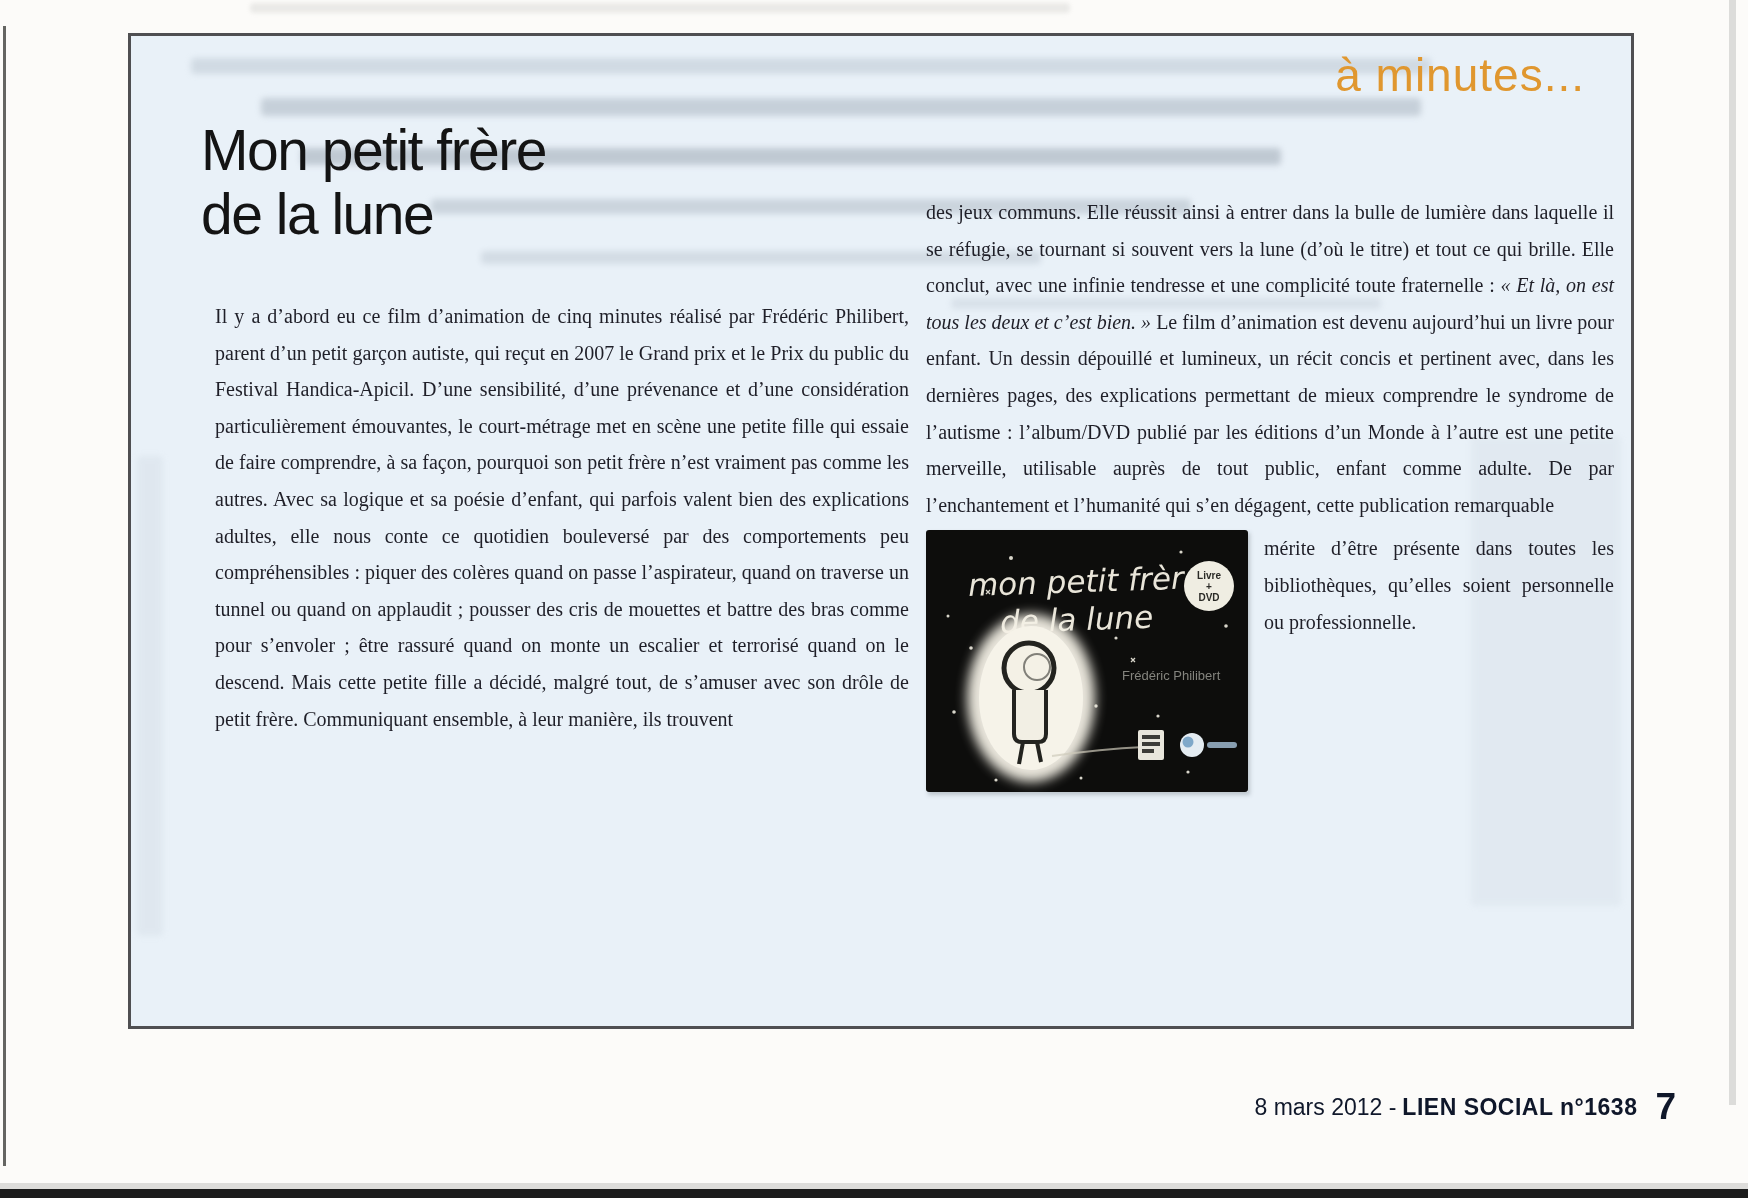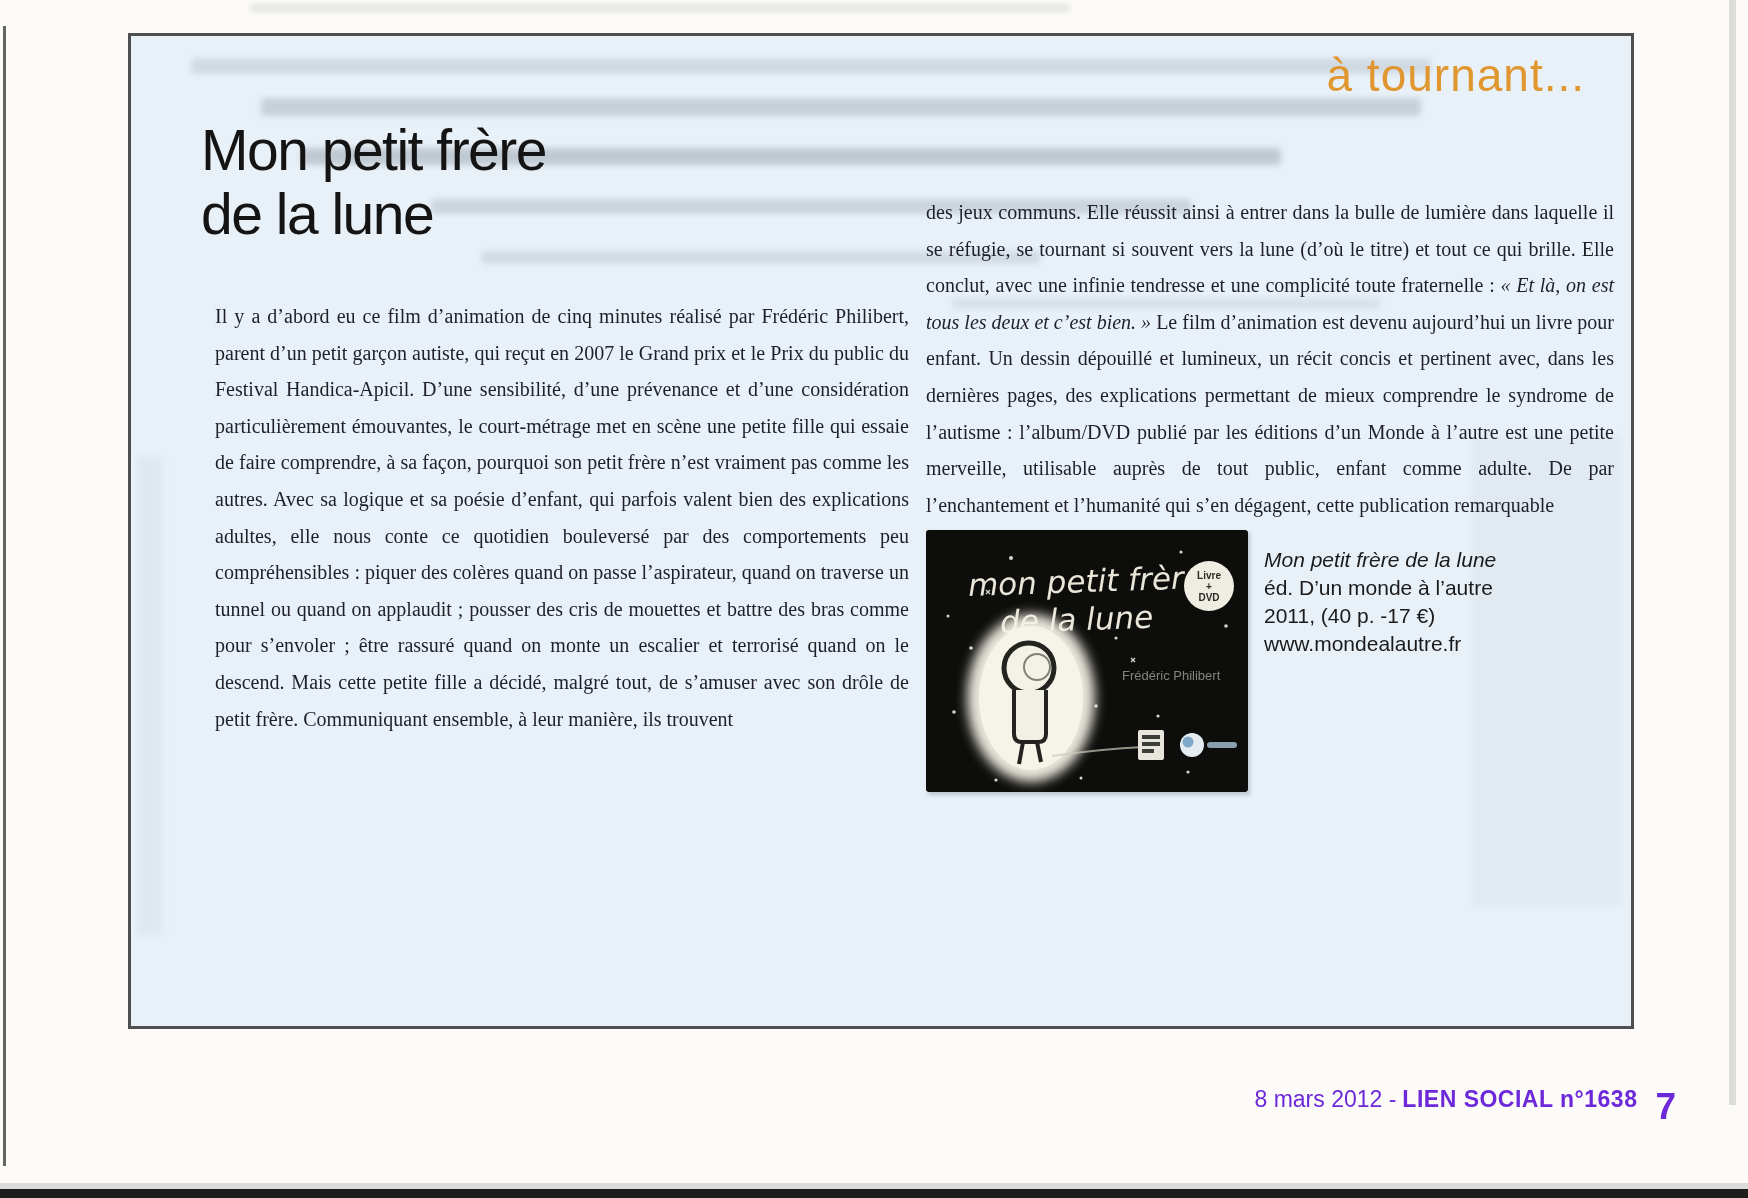--- a/index.html
+++ b/index.html
@@ -58,22 +58,22 @@
   .cover-box{flex:0 0 auto; width:322px; height:262px; box-shadow:2px 3px 4px rgba(60,70,80,.25);}
   .rc-side{flex:1 1 auto; min-width:0;}
 
   
   .caption{margin-top:16px; font-size:21px; line-height:28px; color:#1b1b1b;}
   .caption .cap-title{font-style:italic;}
 
   
   .footer{
     position:absolute; right:72px; top:1086px;
-    display:flex; align-items:flex-start; gap:6px;
-    font-size:23px; color:#6d28d9;margin-left:36px;
+    display:flex; align-items:center; gap:6px;
+    font-size:23px; color:#0f172a;margin-left:36px;
   }
   .footer .journal{font-weight:700; letter-spacing:.5px;}
   .footer .pagenum{font-weight:700; font-size:37px; margin-left:12px;}
 </style>
 </head>
 <body>
 
 <div id="canvas">
 
   <div class="scan-left-line"></div>
@@ -86,21 +86,21 @@
 
     <div class="bleed b1"></div>
     <div class="bleed b2"></div>
     <div class="bleed b3"></div>
     <div class="bleed b4"></div>
     <div class="bleed b5"></div>
     <div class="bleed b6"></div>
     <div class="bleed b7"></div>
     <div class="bleed b8"></div>
 
-    <div class="section-label" style="color:#e0972f;">à tournant...</div>
+    <div class="section-label" style="color:#e0972f;">à minutes...</div>
 
     <h1 class="article-title" style="margin:0;">
       <span>Mon petit frère</span><br>
       <span>de la lune</span>
     </h1>
 
     <div class="col-left body-serif">Il y a d’abord eu ce film d’animation de cinq minutes réalisé par Frédéric Philibert, parent d’un petit garçon autiste, qui reçut en 2007 le Grand prix et le Prix du public du Festival Handica-Apicil. D’une sensibilité, d’une prévenance et d’une considération particulièrement émouvantes, le court-métrage met en scène une petite fille qui essaie de faire comprendre, à sa façon, pourquoi son petit frère n’est vraiment pas comme les autres. Avec sa logique et sa poésie d’enfant, qui parfois valent bien des explications adultes, elle nous conte ce quotidien bouleversé par des comportements peu compréhensibles : piquer des colères quand on passe l’aspirateur, quand on traverse un tunnel ou quand on applaudit ; pousser des cris de mouettes et battre des bras comme pour s’envoler ; être rassuré quand on monte un escalier et terrorisé quand on le descend. Mais cette petite fille a décidé, malgré tout, de s’amuser avec son drôle de petit frère. Communiquant ensemble, à leur manière, ils trouvent</div>
 
     <div class="col-right">
       <p class="body-serif">
@@ -165,27 +165,22 @@
               <rect x="216" y="212" width="18" height="4" fill="#3c3c38"></rect>
               <rect x="216" y="219" width="12" height="4" fill="#3c3c38"></rect>
               <circle cx="266" cy="215" r="12" fill="#e4ecf2"></circle>
               <circle cx="262" cy="212" r="5.5" fill="#7fa8c9"></circle>
               <rect x="281" y="212" width="30" height="6" rx="3" fill="#9fb9cf" opacity="0.85"></rect>
             </g>
           </svg>
         </div>
 
         <div class="rc-side">
+          <p class="body-serif">mérite d’être présente dans toutes les bibliothèques, qu’elles soient personnelle ou professionnelle.</p>
 
-          <div class="caption">
-            <div class="cap-title">Mon petit frère de la lune</div>
-            <div>éd. D’un monde à l’autre</div>
-            <div>2011, (40 p. -17 €)</div>
-            <div>www.mondealautre.fr</div>
-          </div>
         </div>
       </div>
     </div>
   </div>
 
   <div class="footer">
     <span>8 mars 2012 - </span>
     <span class="journal">LIEN SOCIAL n°1638</span>
     <span class="pagenum">7</span>
   </div>

